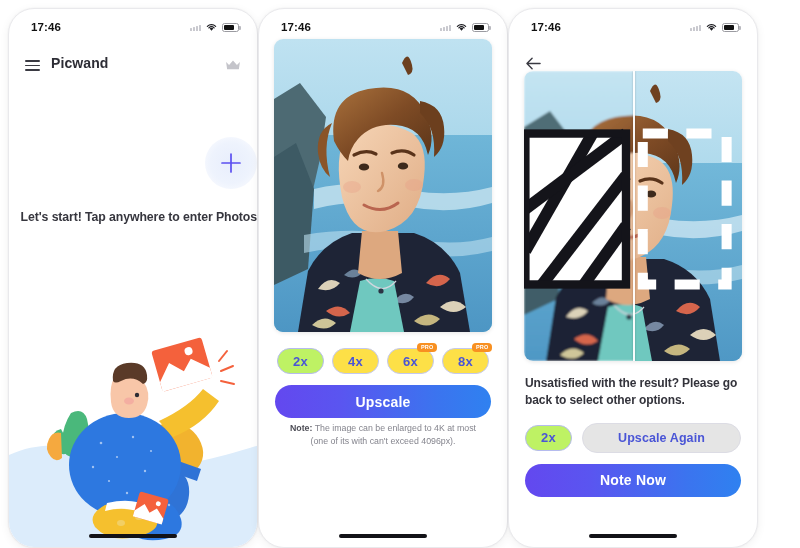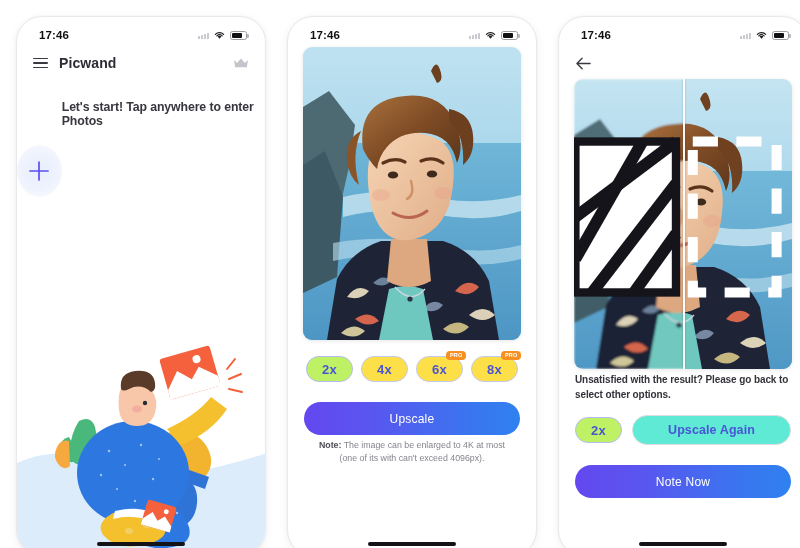--- a/index.html
+++ b/index.html
@@ -9,22 +9,21 @@
     font-family: "Liberation Sans", sans-serif;
     overflow: hidden;
   }
   .stage {
     position: relative;
     width: 708px; height: 548px;
     background: #ffffff;
     display: flex;
     justify-content: space-between;
     align-items: flex-start;
-    padding: 12px;
-    gap: 21px;
+    padding: 4px;
   }
 
   
   .phone {
     position: relative;
     width: 250px;
     height: 540px;
     margin-top: 4px;
     background: #ffffff;
     border-radius: 26px;
@@ -72,21 +71,21 @@
     width: 1.6px; height: 3.5px;
     background: #b9b9bf;
     border-radius: 0 1px 1px 0;
   }
   .batt span { display:block; height: 100%; width: 80%; background: #111; border-radius: 1px; }
 
   
   .navbar {
     height: 32px;
     display: flex;
-    align-items: center;
+    align-items: flex-end;
     padding: 0 16px;
     position: relative;
   }
   .hamburger { width: 15px; display: flex; flex-direction: column; gap: 3px; cursor: pointer; }
   .hamburger b { display: block; height: 1.6px; background: #3a3a42; border-radius: 1px; }
   .app-title {
     font-size: 14px;
     font-weight: bold;
     color: #2d2d35;
     margin-left: 11px;
@@ -99,22 +98,22 @@
     font-size: 14.5px;
     color: #3a3a42;
     letter-spacing: 0.1px;
   }
 
   
   .s1-body {
     position: relative;
     height: calc(100% - 62px);
     display: flex;
-    flex-direction: row;
-    align-items: flex-start;
+    flex-direction: column;
+    align-items: flex-end;
   }
   .plus-circle {
     margin-top: 66px;
     width: 52px; height: 52px;
     border-radius: 50%;
     background: radial-gradient(circle at 50% 50%, #e8eefc 0%, #eef3fd 55%, #f7f9fe 80%, #ffffff 100%);
     display: flex; align-items: center; justify-content: center;
   }
   .plus-circle svg { display:block; }
   .s1-hint {
@@ -209,67 +208,67 @@
     padding: 1.5px 3.5px;
     border-radius: 4px;
     letter-spacing: 0.2px;
     line-height: 1;
   }
 
   
   .cta {
     width: 100%;
     height: 33px;
-    margin-top: 20px;
+    margin-top: 11px;
     border-radius: 17px;
     background: linear-gradient(90deg, #6348ef 0%, #5a55f0 30%, #3b74ef 75%, #2f81f0 100%);
     color: #ffffff;
-    font-size: 12px;
-    font-weight: normal;
+    font-size: 14px;
+    font-weight: bold;
     display: flex; align-items: center; justify-content: center;
     border: none;
     cursor: pointer;
     letter-spacing: 0.2px;
     font-family: "Liberation Sans", sans-serif;
   }
 
   .note {
     margin-top: 4px;
     font-size: 8.8px;
     line-height: 1.45;
     color: #84848d;
     text-align: center;
     padding: 0 2px;
   }
   .note b { color: #4d4d56; font-weight: bold; }
 
   
   .s3-msg {
-    margin-top: 4px;
+    margin-top: 14px;
     width: 100%;
-    font-size: 10px;
+    font-size: 12px;
     font-weight: bold;
     line-height: 1.45;
     color: #33333b;
     letter-spacing: -0.1px;
   }
   .s3-row {
     display: flex;
     align-items: center;
     gap: 10px;
     width: 100%;
     margin-top: 13px;
   }
   .pill-sm { flex: 0 0 auto; }
   .ghost-btn {
     flex: 1;
     height: 30px;
     border-radius: 16px;
     border: 1px solid #dcdce4;
-    background: #5eead4;
+    background: #e5e5e5;
     color: #4a55d6;
     font-size: 12.5px;
     font-weight: bold;
     display: flex; align-items: center; justify-content: center;
     cursor: pointer;
     font-family: "Liberation Sans", sans-serif;
     letter-spacing: 0.1px;
   }
 </style>
 </head>

